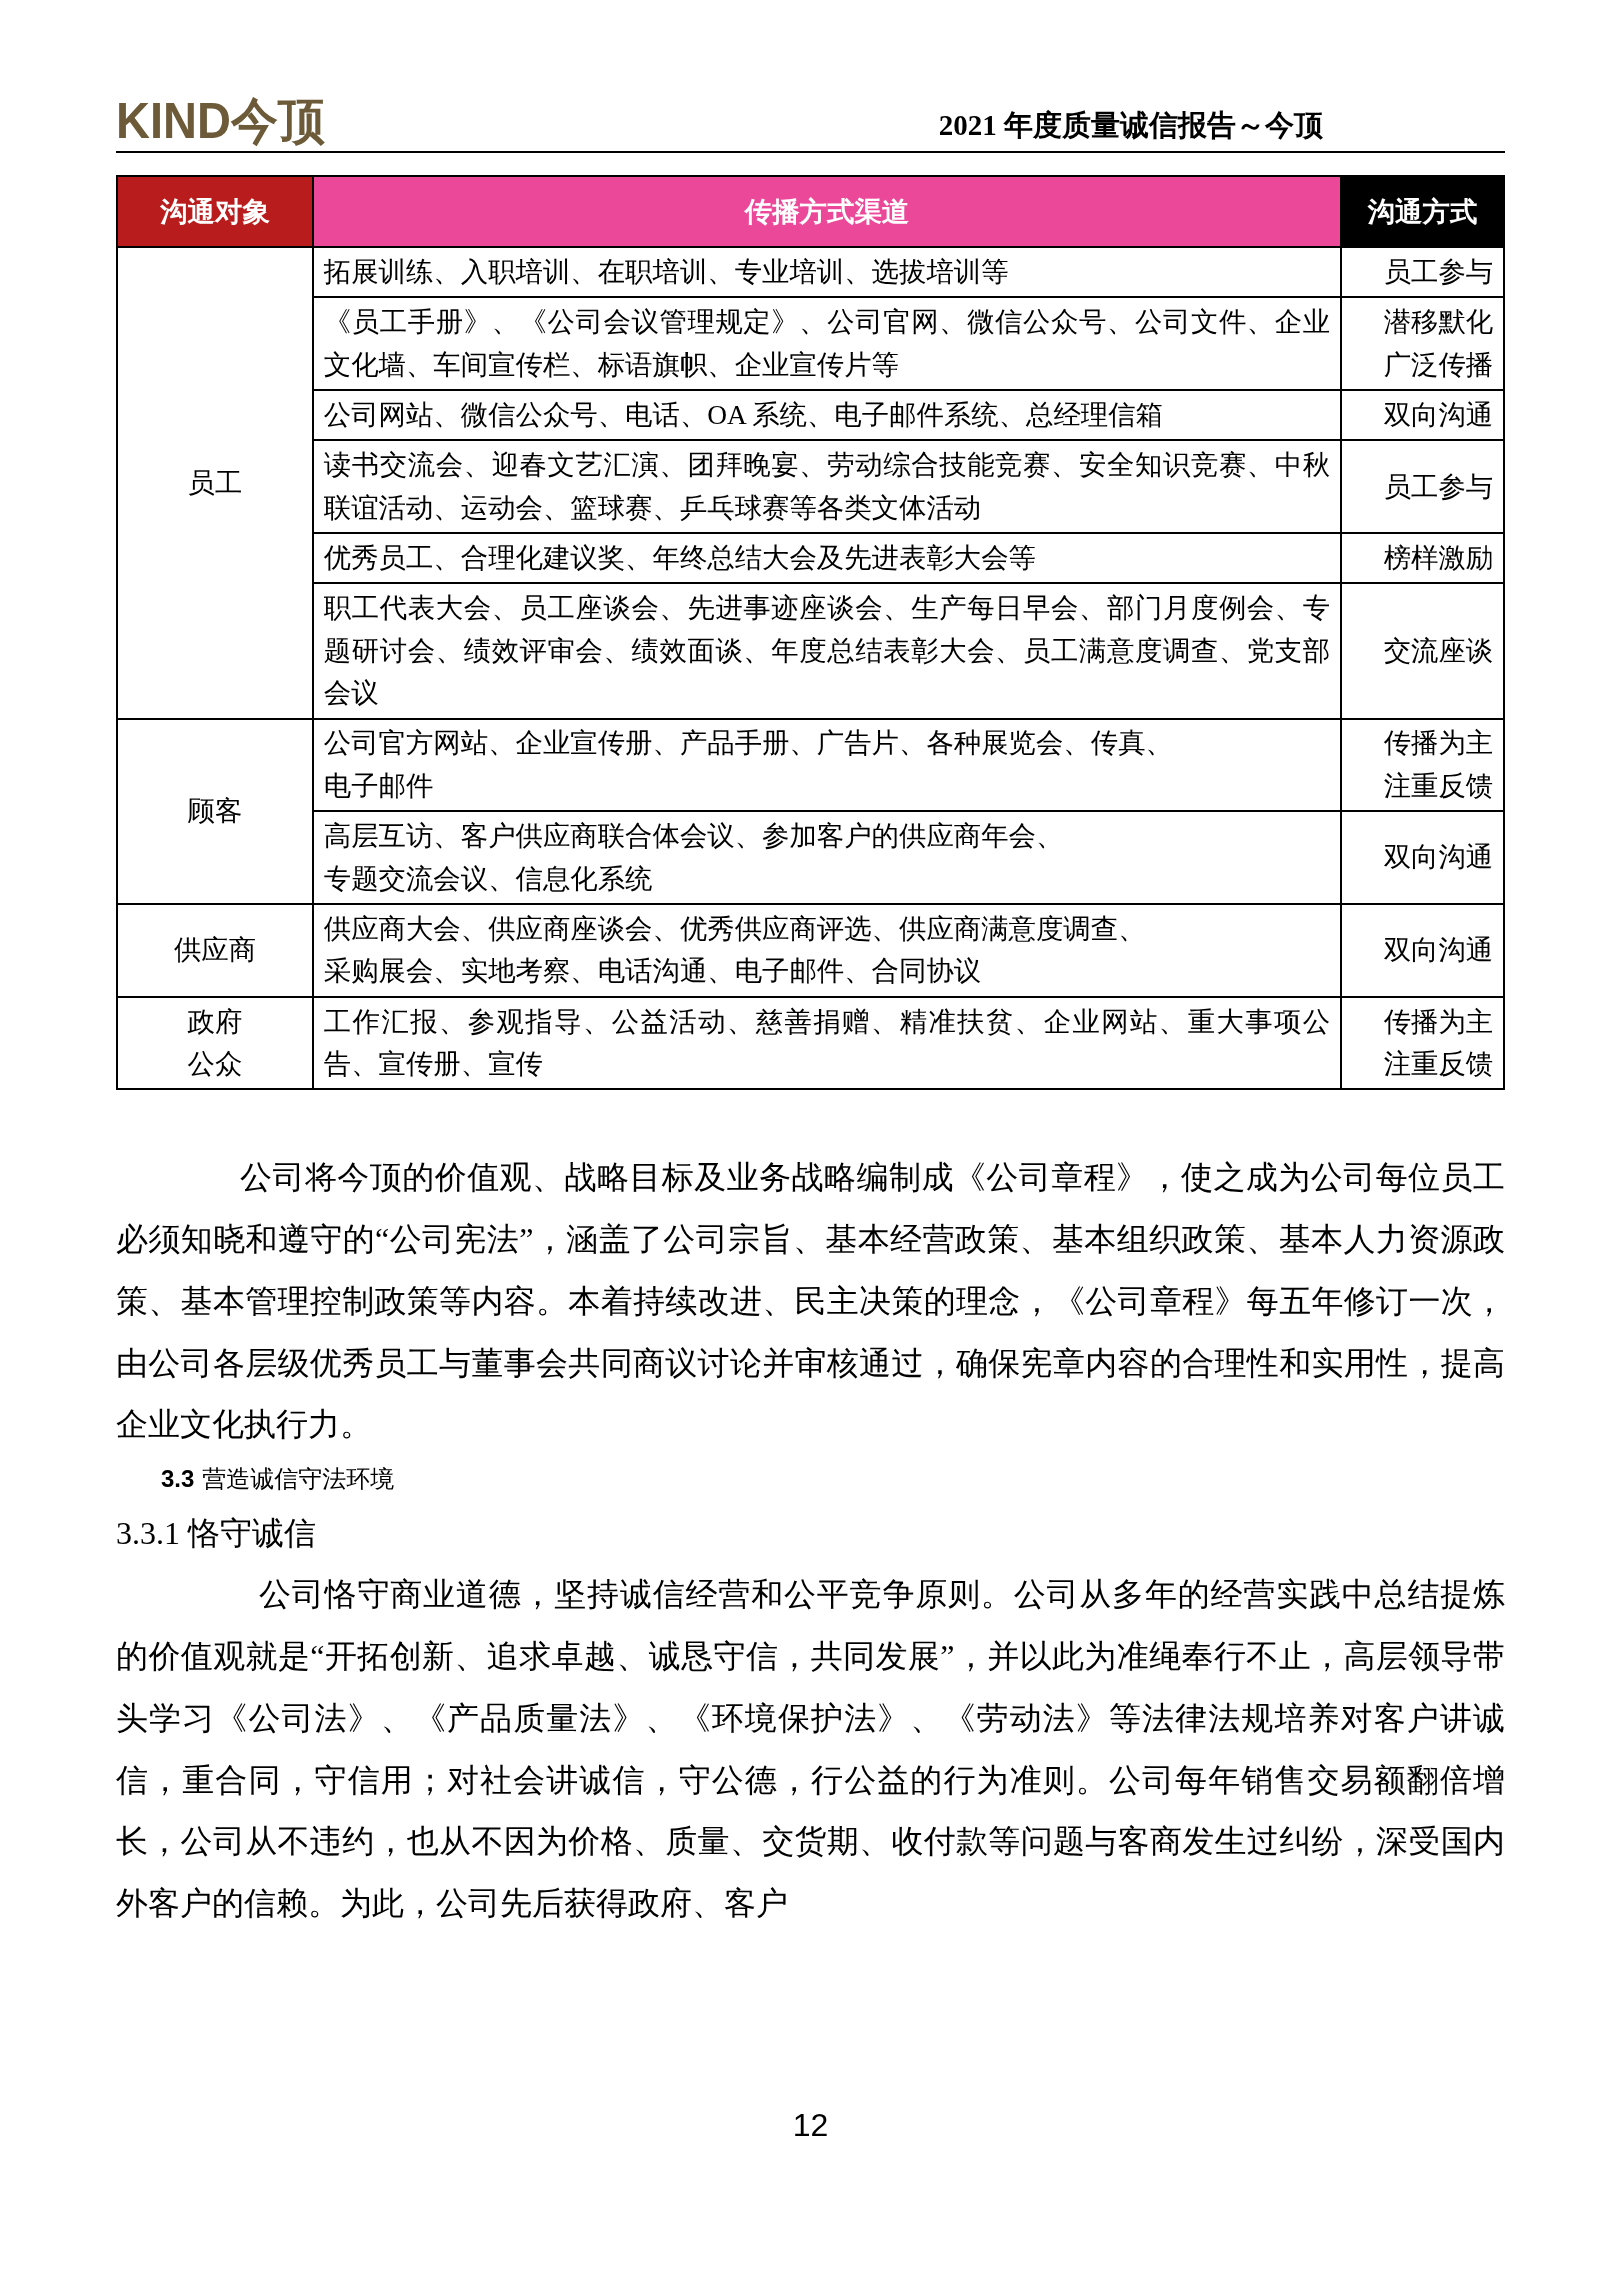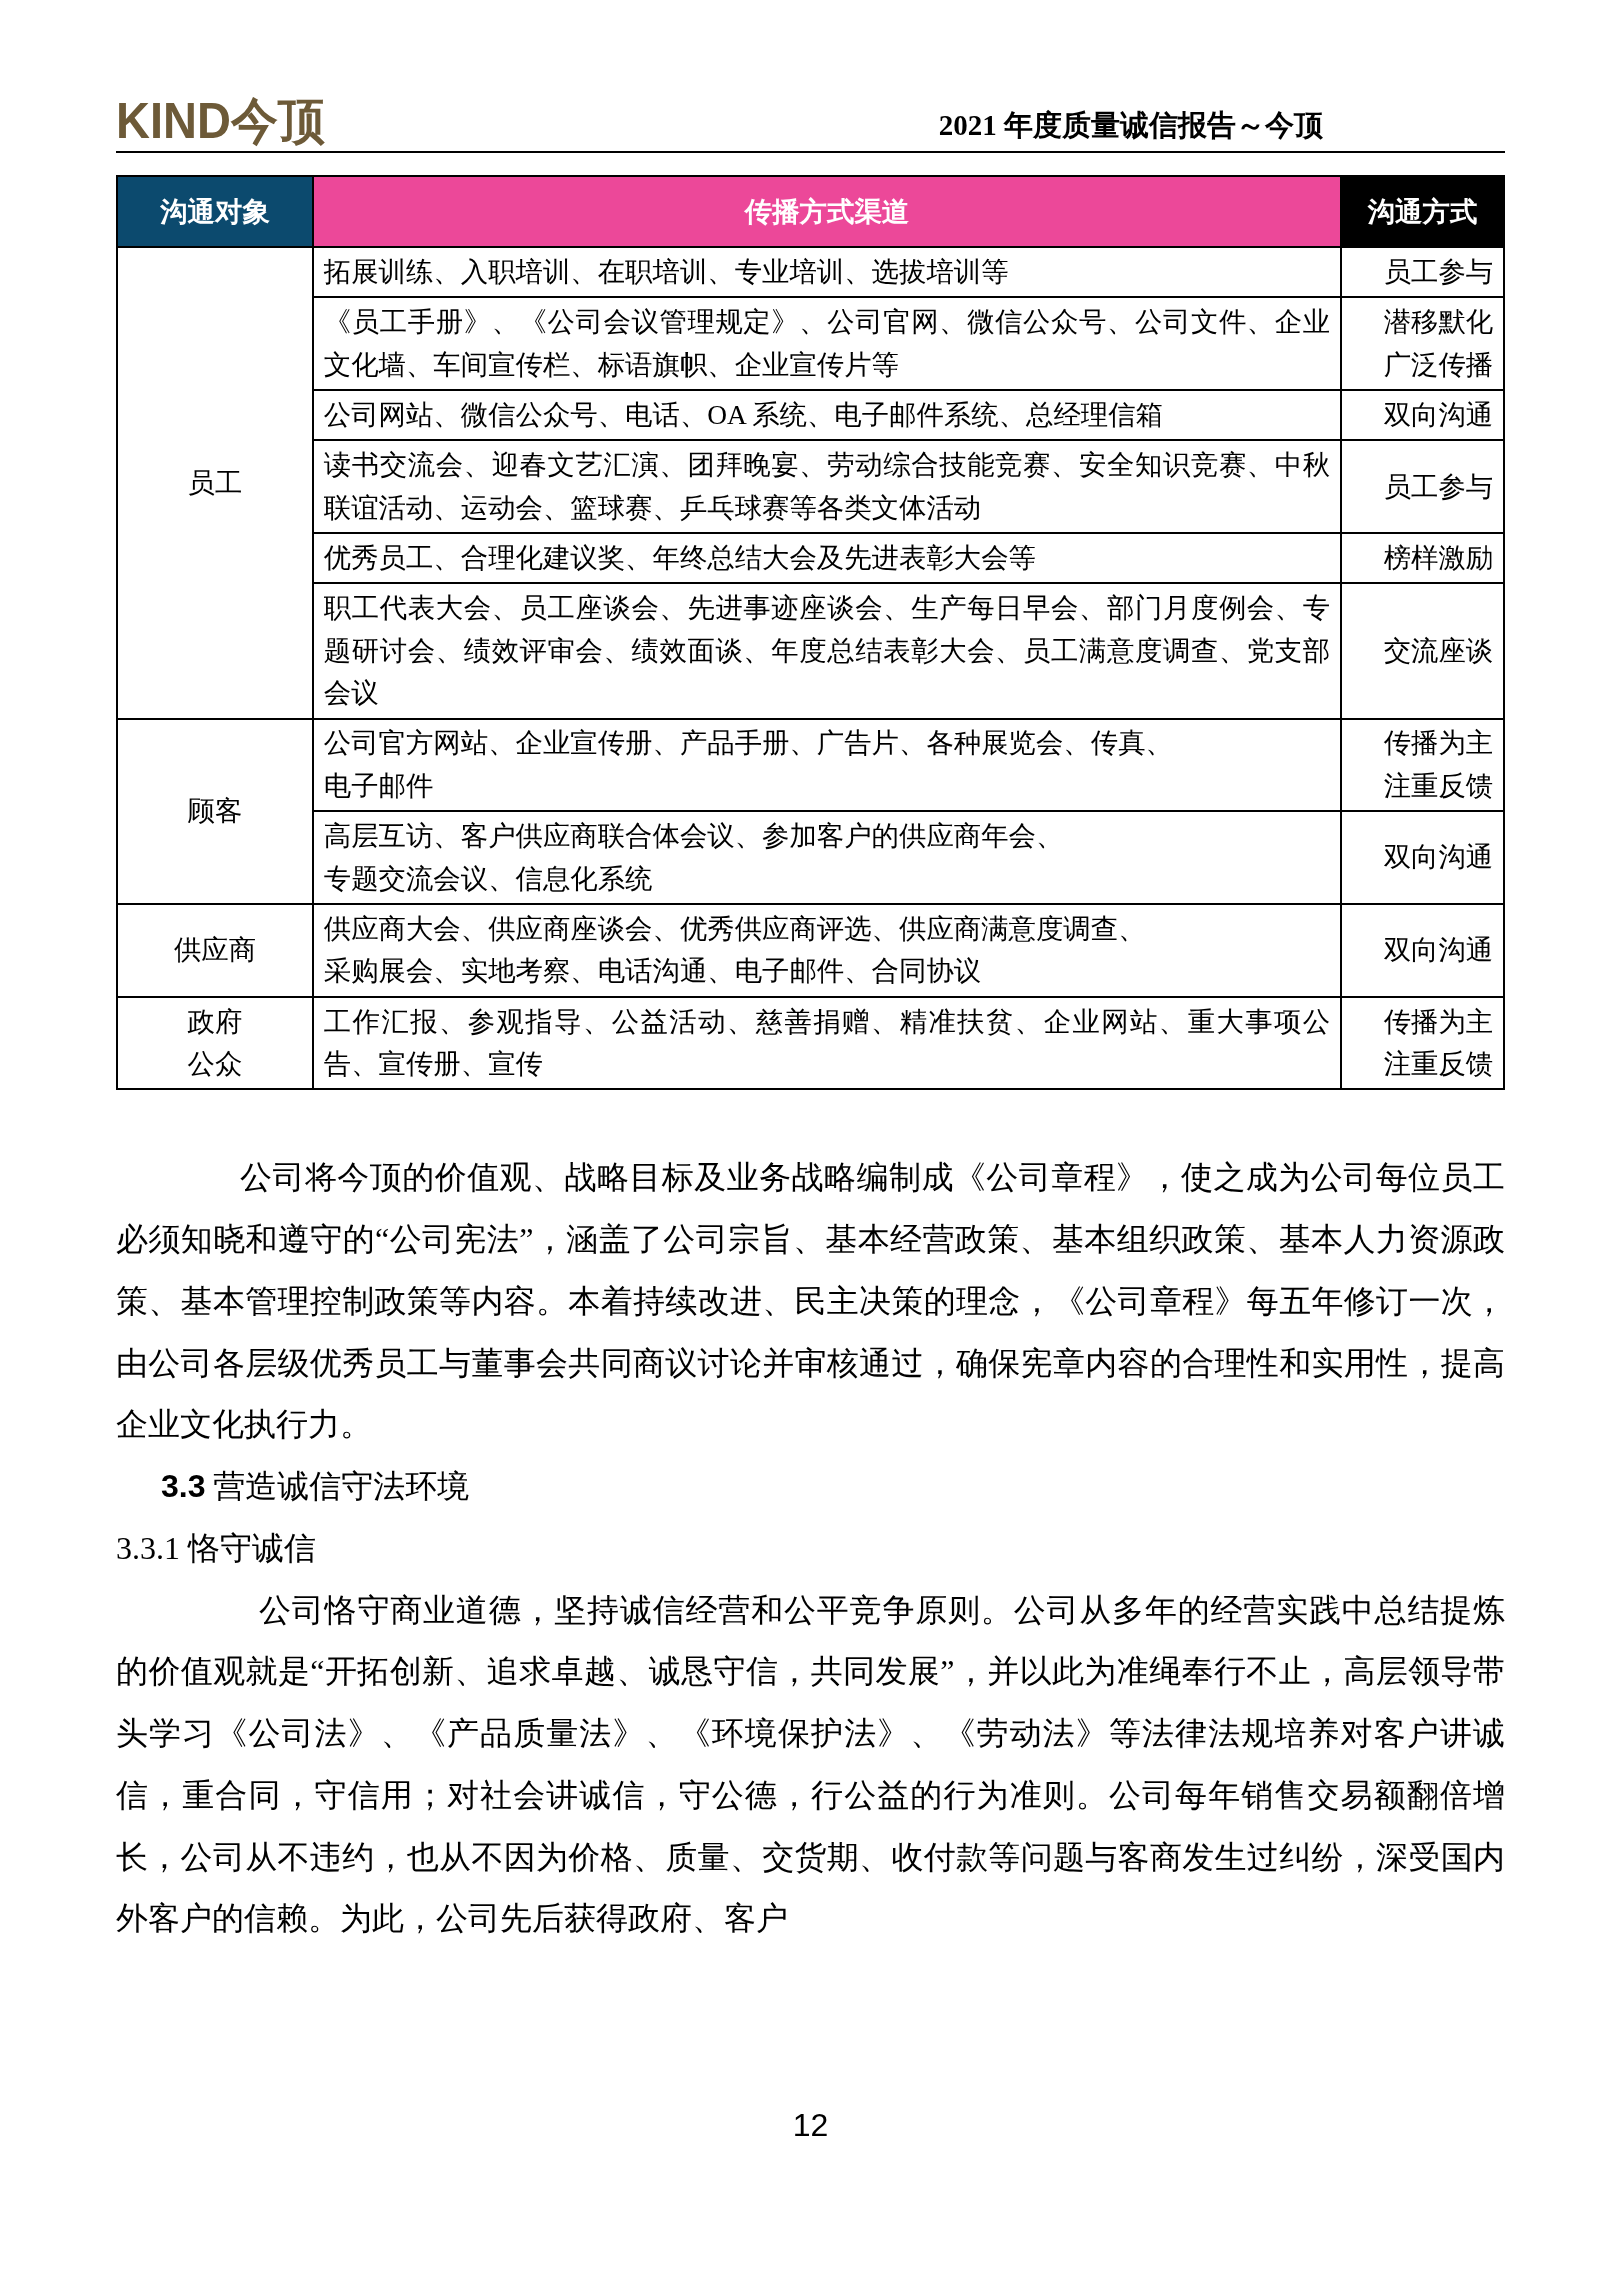--- a/index.html
+++ b/index.html
@@ -83,21 +83,21 @@
     margin:0;
     font-size:32px;
     line-height:1.93;
     text-align:justify;
     text-justify:inter-ideograph;
   }
   .para.p1{text-indent:124px;}
   .para.p2{text-indent:143px;}
   .h33{
     margin:0;
-    font-size:32px;
+    font-size:24px;
     line-height:1.93;
     font-weight:normal;
     padding-left:45px;
   }
   .h33 .num{font-weight:bold;font-family:"Liberation Sans","DejaVu Sans",sans-serif;margin-right:7.8px;}
   .h331{
     margin:0;
     font-size:32px;
     line-height:1.93;
   }
@@ -124,21 +124,21 @@
   <div class="margins">
 
     <table class="comm">
       <colgroup>
         <col class="w-target">
           <col>
           <col class="w-method">
       </colgroup>
       <thead>
         <tr>
-          <th style="background: #0c4a6e; font-family: Liberation Serif, serif;">沟通对象</th>
+          <th style="background: #b91c1c; font-family: Liberation Serif, serif;">沟通对象</th>
           <th style="background: #ec4899; margin-left: 40px;">传播方式渠道</th>
           <th style="background: #000000;">沟通方式</th>
         </tr>
       </thead>
       <tbody>
           <tr>
             <td rowspan="6" class="col-target">员工</td>
             <td class="col-channel">拓展训练、入职培训、在职培训、专业培训、选拔培训等</td>
             <td class="col-method">员工参与</td>
           </tr>

